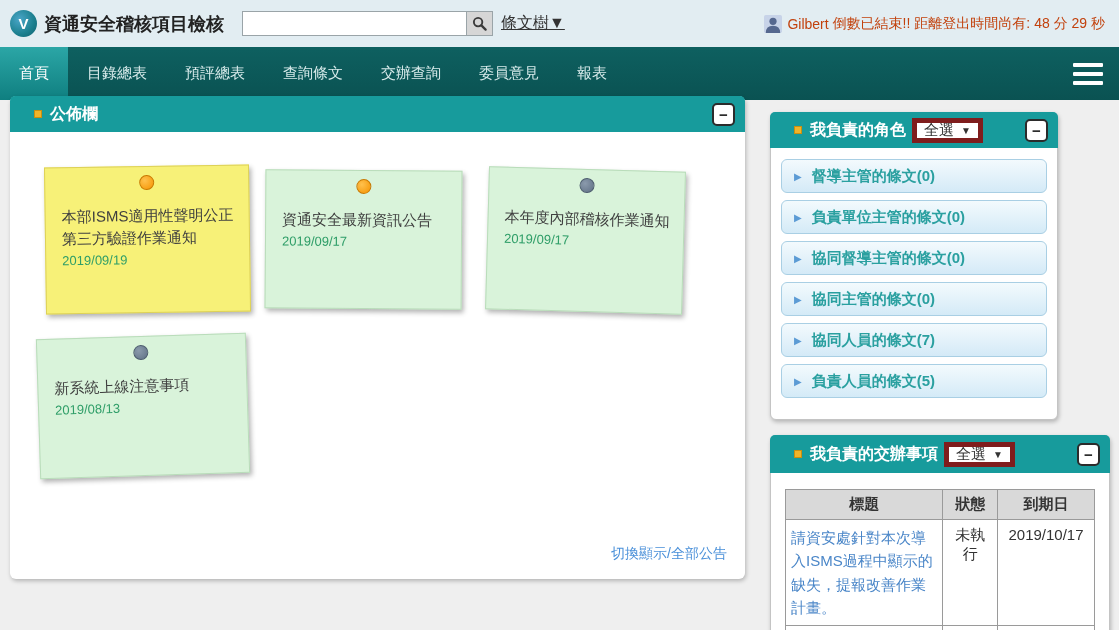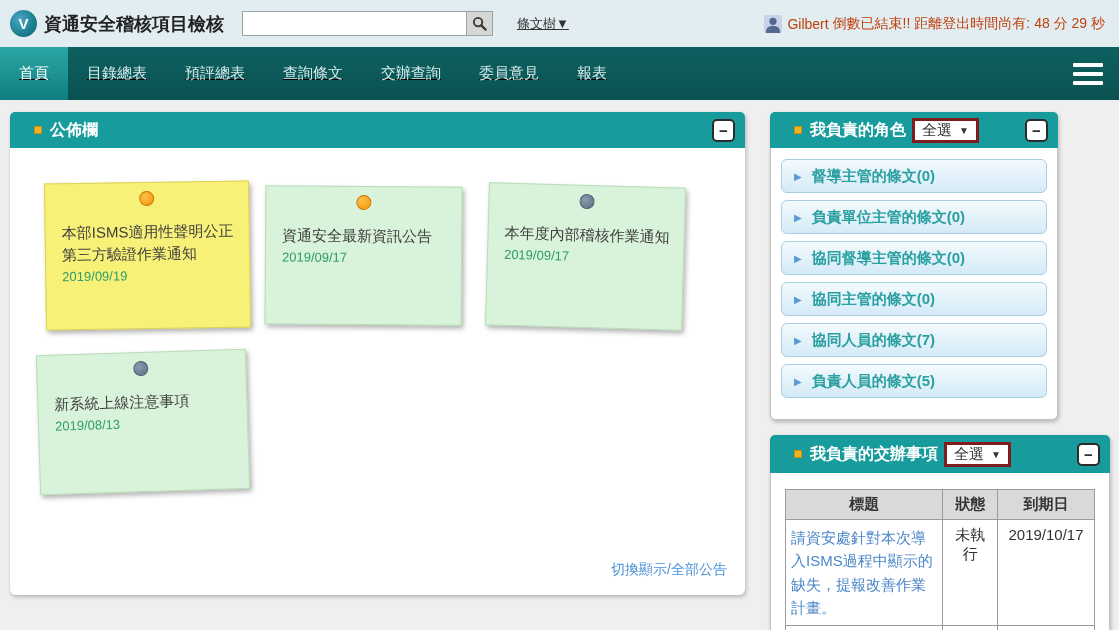--- a/index.html
+++ b/index.html
@@ -10,46 +10,46 @@
   .top-header { height:47px; background:#e2edf2; display:flex; align-items:center; padding:0 10px; }
   .logo { width:27px; height:27px; border-radius:50%;
     background:radial-gradient(circle at 35% 35%, #4aa6c8, #1b7f8e 60%, #0f5f6e);
     color:#fff; font-weight:bold; font-size:15px; display:flex; align-items:center; justify-content:center;
     margin-right:7px; flex:0 0 auto; }
   .app-title { font-size:18px; font-weight:bold; color:#222; margin-right:18px; white-space:nowrap; }
   .search-wrap { display:flex; align-items:center; }
   .search-input { width:225px; height:25px; border:1px solid #9aa4a8; background:#fff; padding:0 6px; font-size:13px; }
   .search-btn { width:26px; height:25px; border:1px solid #9aa4a8; border-left:none; background:#d6d6d6;
     display:flex; align-items:center; justify-content:center; cursor:pointer; }
-  .tree-link { margin-left:24px; font-size:13px; color:#333; text-decoration:underline; cursor:pointer; white-space:nowrap; }
+  .tree-link { margin-left:8px; font-size:16px; color:#333; text-decoration:underline; cursor:pointer; white-space:nowrap; }
   .user-area { margin-left:auto; display:flex; align-items:center; font-size:14px; color:#c2410c; white-space:nowrap; }
   .user-icon { width:18px; height:18px; margin-right:5px; }
   .user-area span { margin-right:4px; }
 
   
-  .nav { height:53px; background:linear-gradient(#0e6060,#0a5252); display:flex; align-items:stretch;text-decoration:underline; }
+  .nav { height:53px; background:linear-gradient(#0e6060,#0a5252); display:flex; align-items:stretch; }
   .nav-item { display:flex; align-items:center; padding:0 19px; color:#d9ecec; font-size:15px; cursor:pointer; }
   .nav-item.active { background:linear-gradient(#2ba6a6,#0f7f80); color:#fff; }
   .hamburger { margin-left:auto; display:flex; flex-direction:column; justify-content:center; gap:5px; padding:0 16px; cursor:pointer; }
   .hamburger div { width:30px; height:4px; background:#fff; border-radius:1px; }
 
   
   .panel { position:absolute; background:#fff; border-radius:6px; box-shadow:1px 2px 4px rgba(0,0,0,.25); }
   .panel-header { height:36px; background:#179b9c; border-radius:5px 5px 0 0; display:flex; align-items:center; padding:0 10px; }
   .bullet-sq { width:8px; height:8px; background:#f0b429; border:1px solid #c98f10; margin:0 8px 0 14px; flex:0 0 auto; }
   .panel-title { color:#fff; font-size:16px; font-weight:bold; white-space:nowrap; }
   .collapse-btn { margin-left:auto; width:23px; height:23px; background:#fff; border:2px solid #2b2b2b; border-radius:5px;
     display:flex; align-items:center; justify-content:center; font-size:15px; font-weight:bold; color:#222;
     cursor:pointer; line-height:1; }
-  .select-box { background:#fff; border:3px solid #7f1d1d; height:25px; display:flex; align-items:center;
+  .select-box { background:#fff; border:5px solid #7f1d1d; height:25px; display:flex; align-items:center;
     padding:0 7px; margin-left:6px; font-size:15px; color:#333; cursor:pointer; }
   .select-box .caret { font-size:10px; margin-left:7px; color:#333; }
 
   
-  .bulletin { left:10px; top:112px; width:735px; height:483px; }
+  .bulletin { left:10px; top:96px; width:735px; height:483px; }
   .bulletin-body { position:relative; height:447px; }
   .note { position:absolute; width:205px; height:147px; padding:38px 14px 10px 16px;
     box-shadow:2px 3px 5px rgba(0,0,0,.3); cursor:pointer; }
   .note .pin { position:absolute; top:8px; left:50%; margin-left:-8px; width:15px; height:15px; border-radius:50%; }
   .pin-orange { background:radial-gradient(circle at 35% 35%, #ffc14d, #f59300); border:1px solid #c87800; }
   .pin-gray { background:radial-gradient(circle at 35% 35%, #8b9aac, #5f7085); border:1px solid #4c5b6e; }
   .note-yellow { background:#f7f178; border:1px solid #ddd158; }
   .note-green { background:#d9f3da; border:1px solid #b9dcba; }
   .note-title { font-size:15px; color:#3f3f3f; line-height:1.45; }
   .note-date { font-size:13px; color:#2f9e68; margin-top:3px; }

